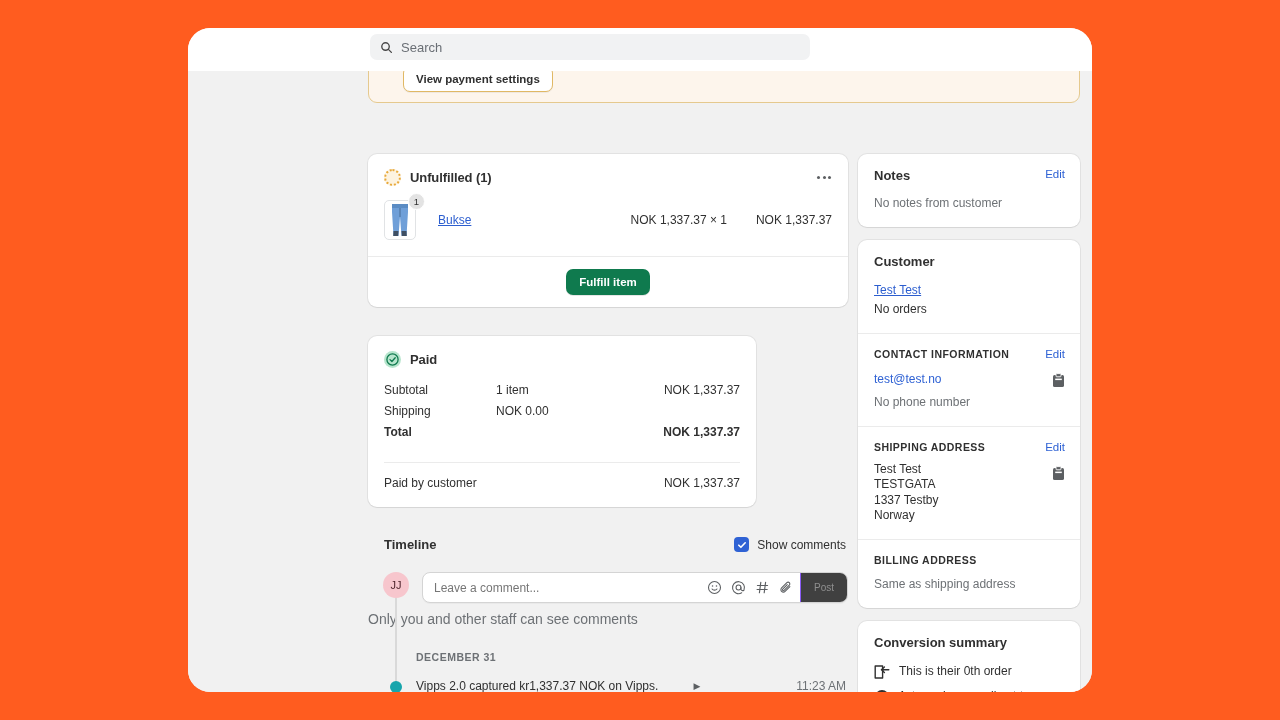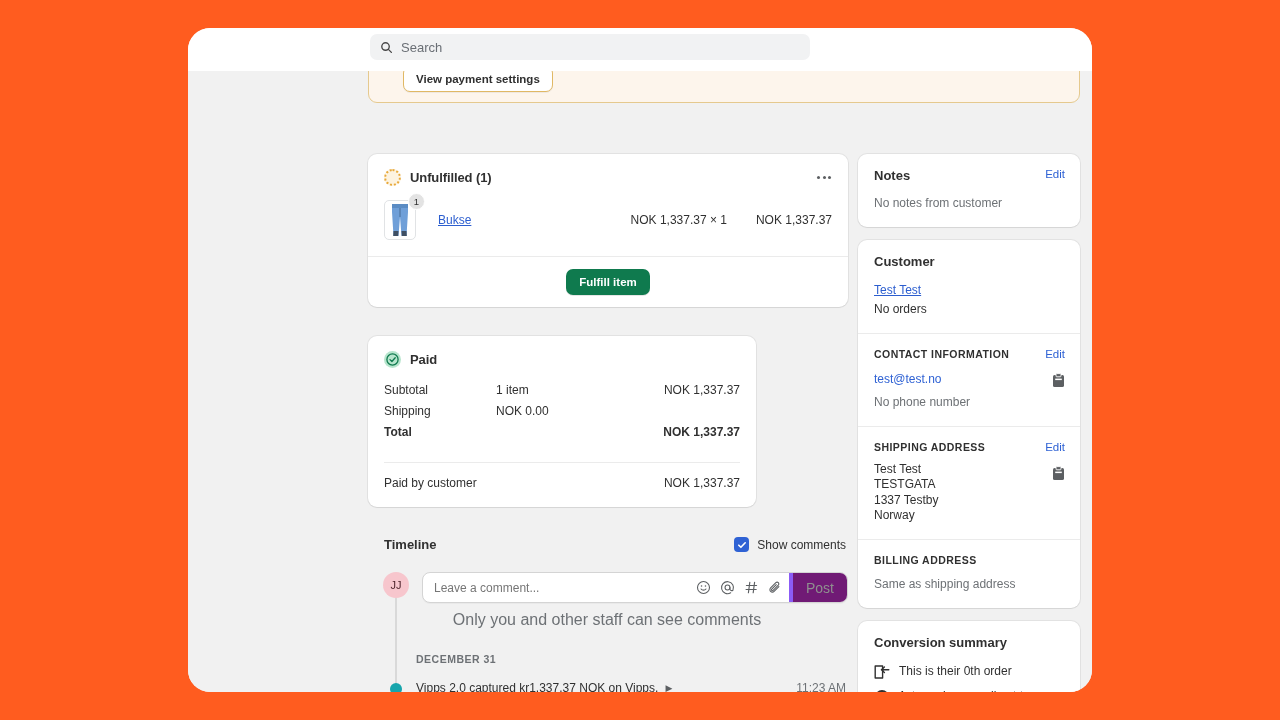--- a/index.html
+++ b/index.html
@@ -216,36 +216,36 @@
   }
   .comment-box input {
     border: none; outline: none; background: transparent;
     font-family: "Liberation Sans", sans-serif;
     font-size: 12px; color: #303030; flex: 1 1 auto;
   }
   .comment-box input::placeholder { color: #767676; }
   .cbtns { display: flex; align-items: center; gap: 9px; padding-right: 6px; }
   .cbtns .ic { width: 15px; height: 15px; display: block; cursor: pointer; }
   .post-btn {
-    background: #701a75; color: #8f8f8f;
-    border: none; border-left: 4px solid #8b5cf6;
+    background: #404040; color: #8f8f8f;
+    border: none; border-left: 1px solid #8b5cf6;
     border-radius: 0 7px 7px 0;
     height: 29px; padding: 0 13px;
     font-family: "Liberation Sans", sans-serif;
-    font-size: 14px; cursor: pointer;
+    font-size: 10px; cursor: pointer;
   }
   .hint {
-    text-align: center; font-size: 16px; color: #6d7175;
+    text-align: left; font-size: 14px; color: #6d7175;
     padding: 8px 2px 0 0;
   }
   .tl-date {
     font-size: 10.5px; font-weight: 600; color: #6d7175;
     letter-spacing: 0.5px; padding: 24px 0 0 48px;
   }
-  .tl-event { display: flex; align-items: center; position: relative; padding: 16px 2px 0 0; }
+  .tl-event { display: flex; align-items: center; position: relative; padding: 16px 2px 0 0; gap: 28px; }
   .tl-node {
     position: absolute; left: 22px; top: 18px;
     width: 12px; height: 12px; border-radius: 50%;
     background: #17a5ac; z-index: 2;
   }
   .tl-event .txt { padding-left: 48px; font-size: 12px; color: #303030; }
   .tl-event .caret { margin-left: 7px; font-size: 9px; color: #5c5f62; cursor: pointer; }
   .tl-event .time { margin-left: auto; font-size: 12px; color: #6d7175; }
 
   

